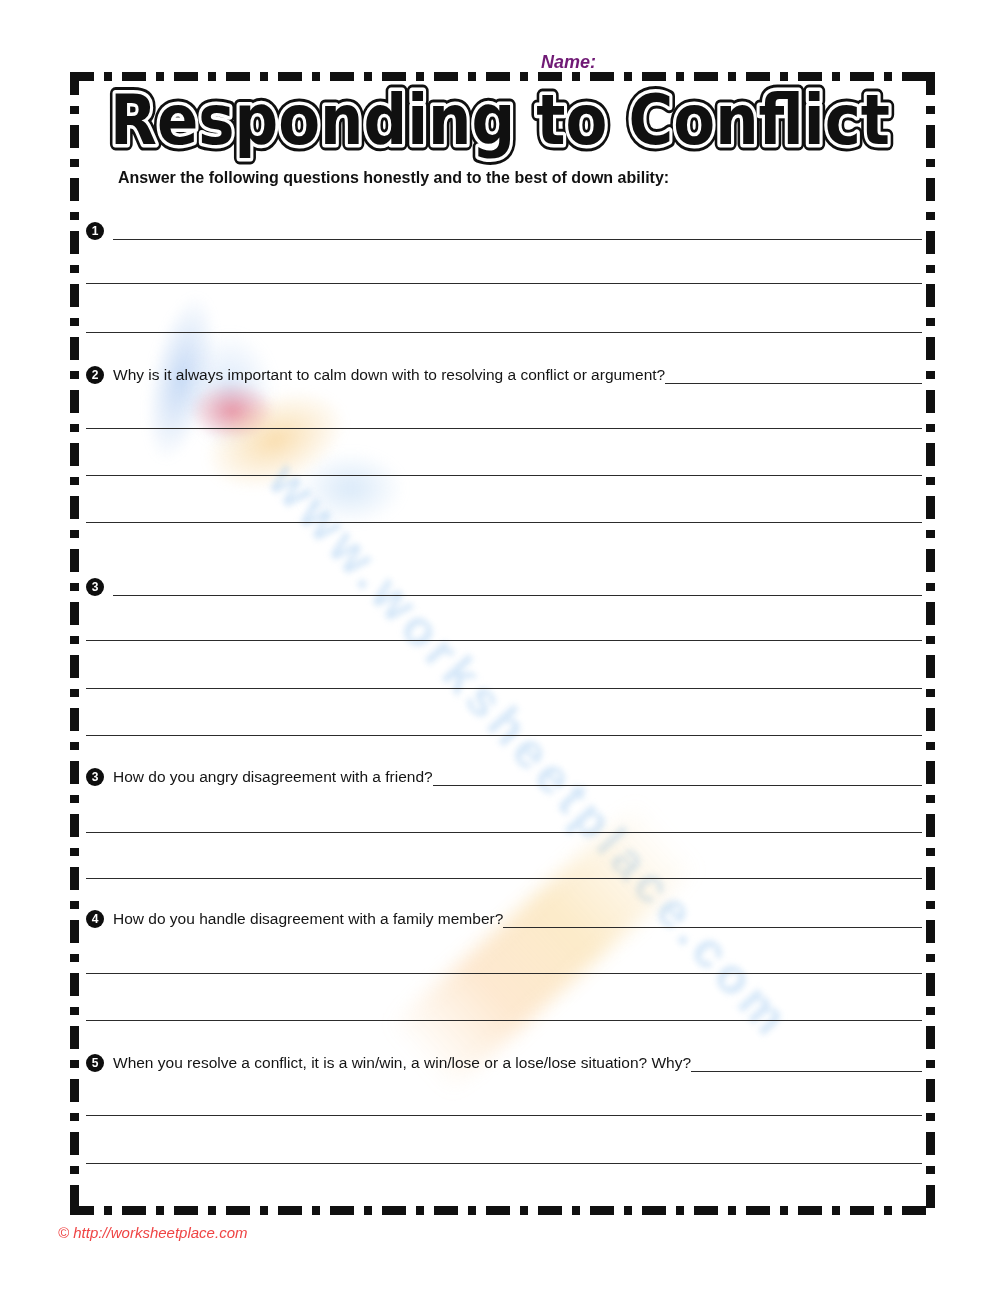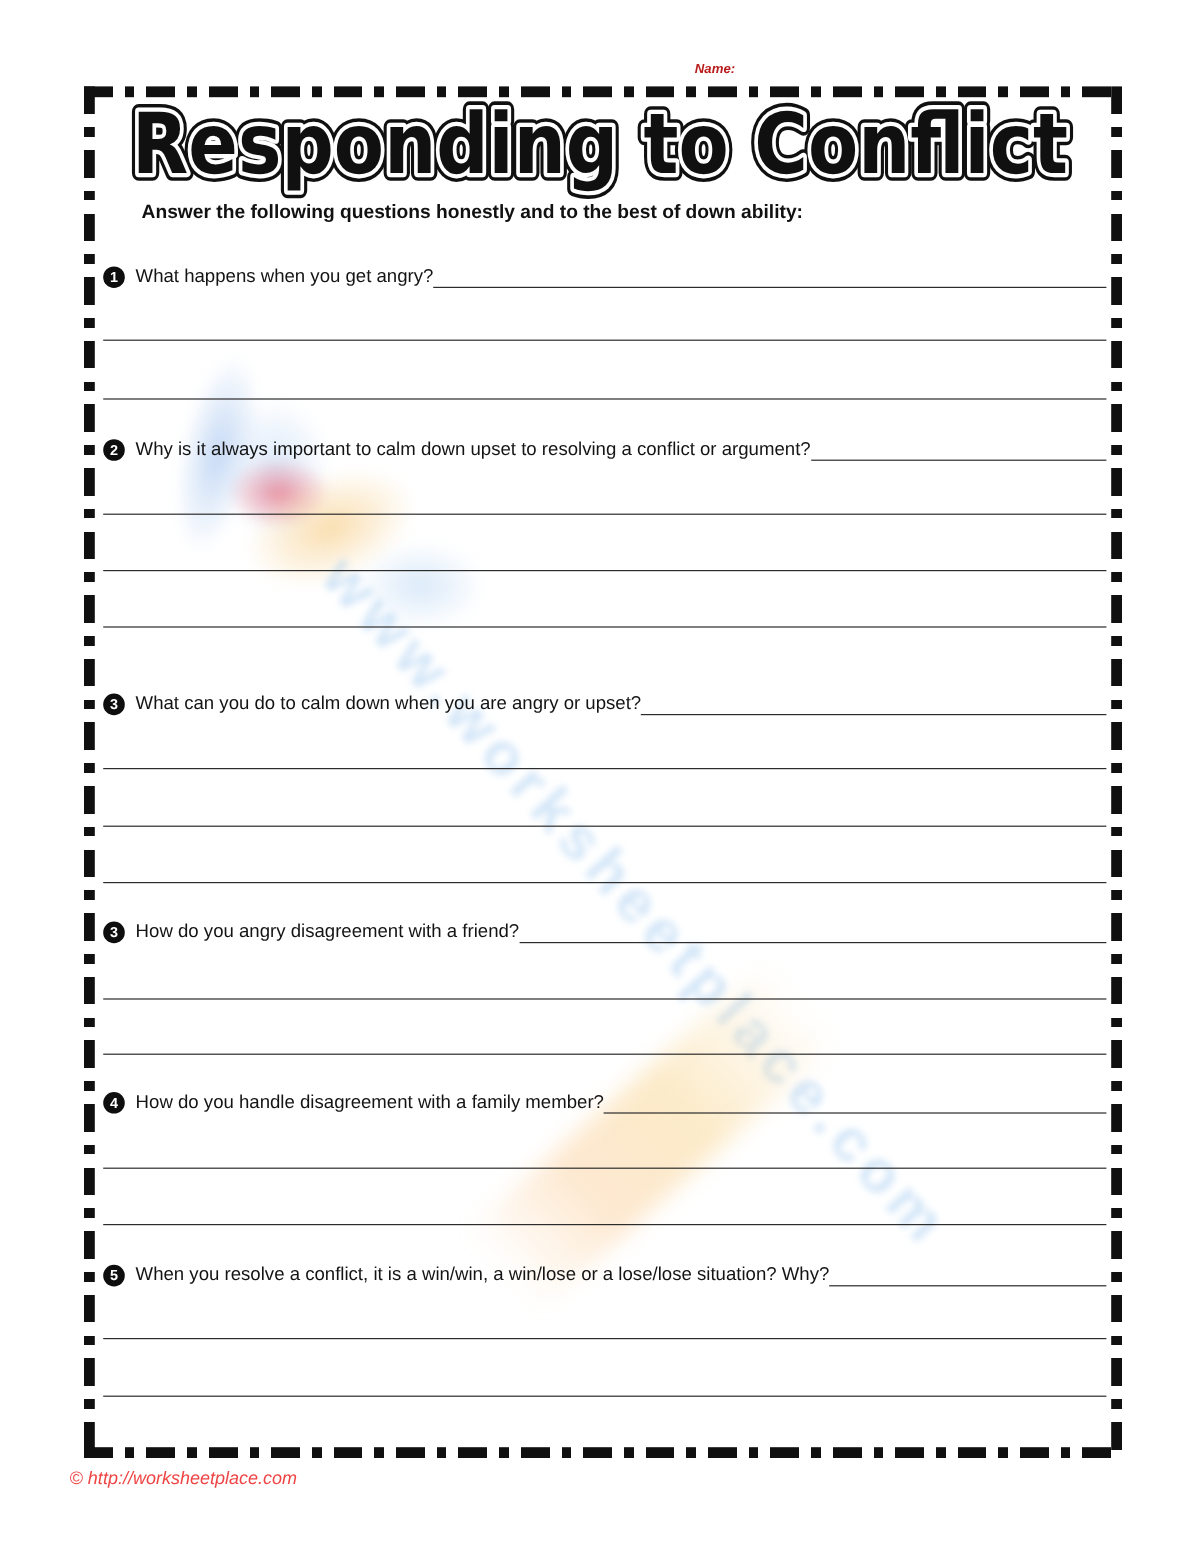--- a/index.html
+++ b/index.html
@@ -39,22 +39,22 @@
   .bdr{position:absolute;z-index:2;}
   .bdr-h{height:9px;
     background:repeating-linear-gradient(to right,#101010 0 24px,transparent 24px 34px,#101010 34px 42px,transparent 42px 52px);}
   .bdr-v{width:9px;
     background:repeating-linear-gradient(to bottom,#101010 0 23px,transparent 23px 34px,#101010 34px 42px,transparent 42px 53px);}
   .bdr-top{left:70px;top:72px;width:865px;}
   .bdr-bottom{left:70px;top:1206px;width:865px;}
   .bdr-left{left:70px;top:72px;height:1143px;}
   .bdr-right{left:926px;top:72px;height:1143px;}
   
-  .name-label{position:absolute;left:579px;top:52px;z-index:3;
-    font-size:11px;font-style:italic;font-weight:600;color:#b91c1c;}
+  .name-label{position:absolute;left:541px;top:52px;z-index:3;
+    font-size:18px;font-style:italic;font-weight:600;color:#701a75;}
   .title-svg{position:absolute;left:75px;top:80px;z-index:3;}
   .instruction{position:absolute;left:118px;top:169px;z-index:3;
     font-size:16px;font-weight:bold;color:#111;}
   
   .q-row{position:absolute;left:86px;width:836px;height:21px;z-index:3;
     display:flex;align-items:stretch;}
   .q-num{flex:0 0 auto;align-self:center;width:18px;height:18px;border-radius:50%;
     background:#0e0e0e;color:#fff;font-size:12px;font-weight:bold;line-height:18px;
     text-align:center;margin-right:9px;}
   .q-text{flex:0 0 auto;font-size:15.5px;line-height:21px;white-space:nowrap;color:#141414;}
@@ -88,31 +88,29 @@
   <svg class="title-svg" width="850" height="86" viewBox="0 0 850 86">
     <text x="425" y="64" text-anchor="middle" font-family="DejaVu Sans, sans-serif" font-size="70" font-weight="bold" textLength="780" lengthAdjust="spacingAndGlyphs" fill="#101010" stroke="#101010" stroke-width="13" stroke-linejoin="round">Responding to Conflict</text>
     <text x="425" y="64" text-anchor="middle" font-family="DejaVu Sans, sans-serif" font-size="70" font-weight="bold" textLength="780" lengthAdjust="spacingAndGlyphs" fill="#ffffff" stroke="#ffffff" stroke-width="7" stroke-linejoin="round">Responding to Conflict</text>
     <text x="425" y="64" text-anchor="middle" font-family="DejaVu Sans, sans-serif" font-size="70" font-weight="bold" textLength="780" lengthAdjust="spacingAndGlyphs" fill="#101010">Responding to Conflict</text>
   </svg>
 
   <div class="instruction">Answer the following questions honestly and to the best of down ability:</div>
 
   <div class="q-row" style="top:220px">
     <span class="q-num">1</span>
-    <span class="q-text">What happens when you get angry?</span>
     <span class="q-fill"></span>
   </div>
   <div class="q-row" style="top:364px">
     <span class="q-num">2</span>
-    <span class="q-text">Why is it always important to calm down upset to resolving a conflict or argument?</span>
+    <span class="q-text">Why is it always important to calm down with to resolving a conflict or argument?</span>
     <span class="q-fill"></span>
   </div>
   <div class="q-row" style="top:576px">
     <span class="q-num">3</span>
-    <span class="q-text">What can you do to calm down when you are angry or upset?</span>
     <span class="q-fill"></span>
   </div>
   <div class="q-row" style="top:766px">
     <span class="q-num">3</span>
     <span class="q-text">How do you angry disagreement with a friend?</span>
     <span class="q-fill"></span>
   </div>
   <div class="q-row" style="top:908px">
     <span class="q-num">4</span>
     <span class="q-text">How do you handle disagreement with a family member?</span>

